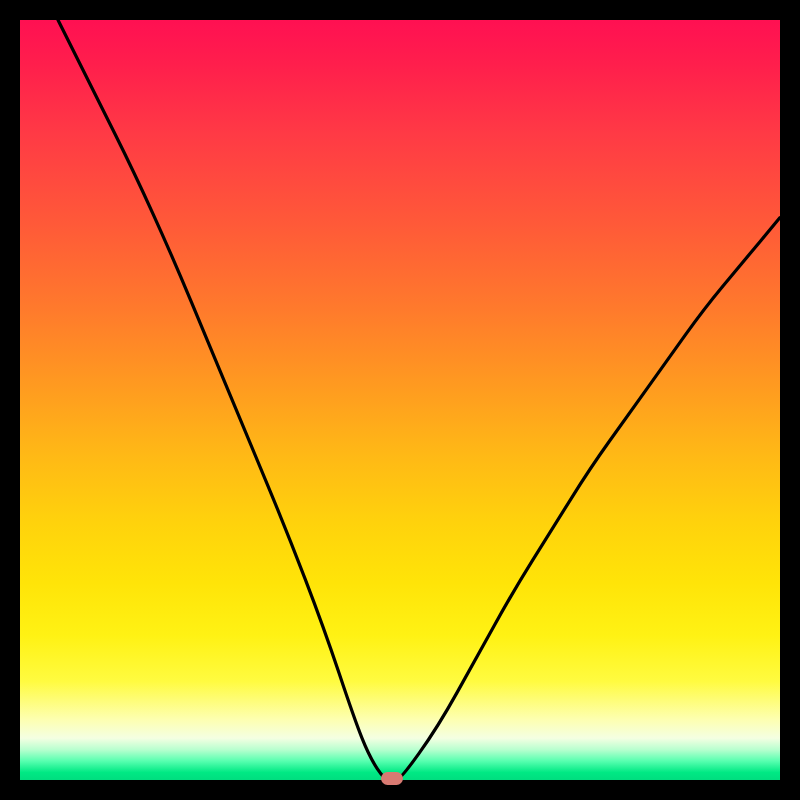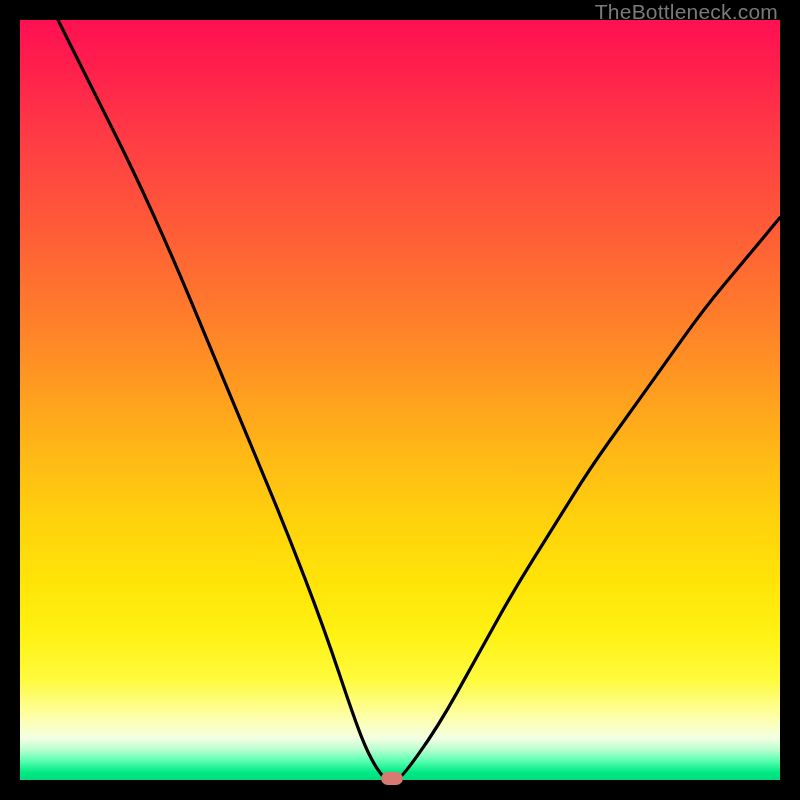--- a/index.html
+++ b/index.html
@@ -75,14 +75,13 @@
 
 <div class="frame">
   <div class="plot-area"></div>
 
   <svg class="curve" viewBox="0 0 760 760">
     <path id="curvePath" fill="none" stroke="#000" stroke-width="3.2" stroke-linejoin="round" stroke-linecap="round" d="M 38.0 0.0 Q 38.0 0.0 57.0 38.0 Q 76.0 76.0 95.0 114.0 Q 114.0 152.0 133.0 193.8 Q 152.0 235.6 171.0 281.2 Q 190.0 326.8 209.0 372.4 Q 228.0 418.0 247.0 463.6 Q 266.0 509.2 285.0 558.6 Q 304.0 608.0 319.2 653.6 Q 334.4 699.2 342.0 718.2 Q 349.6 737.2 357.2 748.6 Q 364.8 760.0 368.6 760.0 Q 372.4 760.0 376.2 760.0 Q 380.0 760.0 399.0 733.4 Q 418.0 706.8 437.0 672.6 Q 456.0 638.4 475.0 604.2 Q 494.0 570.0 513.0 539.6 Q 532.0 509.2 551.0 478.8 Q 570.0 448.4 589.0 421.8 Q 608.0 395.2 627.0 368.6 Q 646.0 342.0 665.0 315.4 Q 684.0 288.8 703.0 266.0 Q 722.0 243.2 741.0 220.4 T 760.0 197.6"></path>
   </svg>
 
   <div class="marker" id="marker" style="left: 381.4px; top: 772px;"></div>
 
-  <div class="watermark">TheBottleneck.com</div>
 </div>
 
 </body></html>

